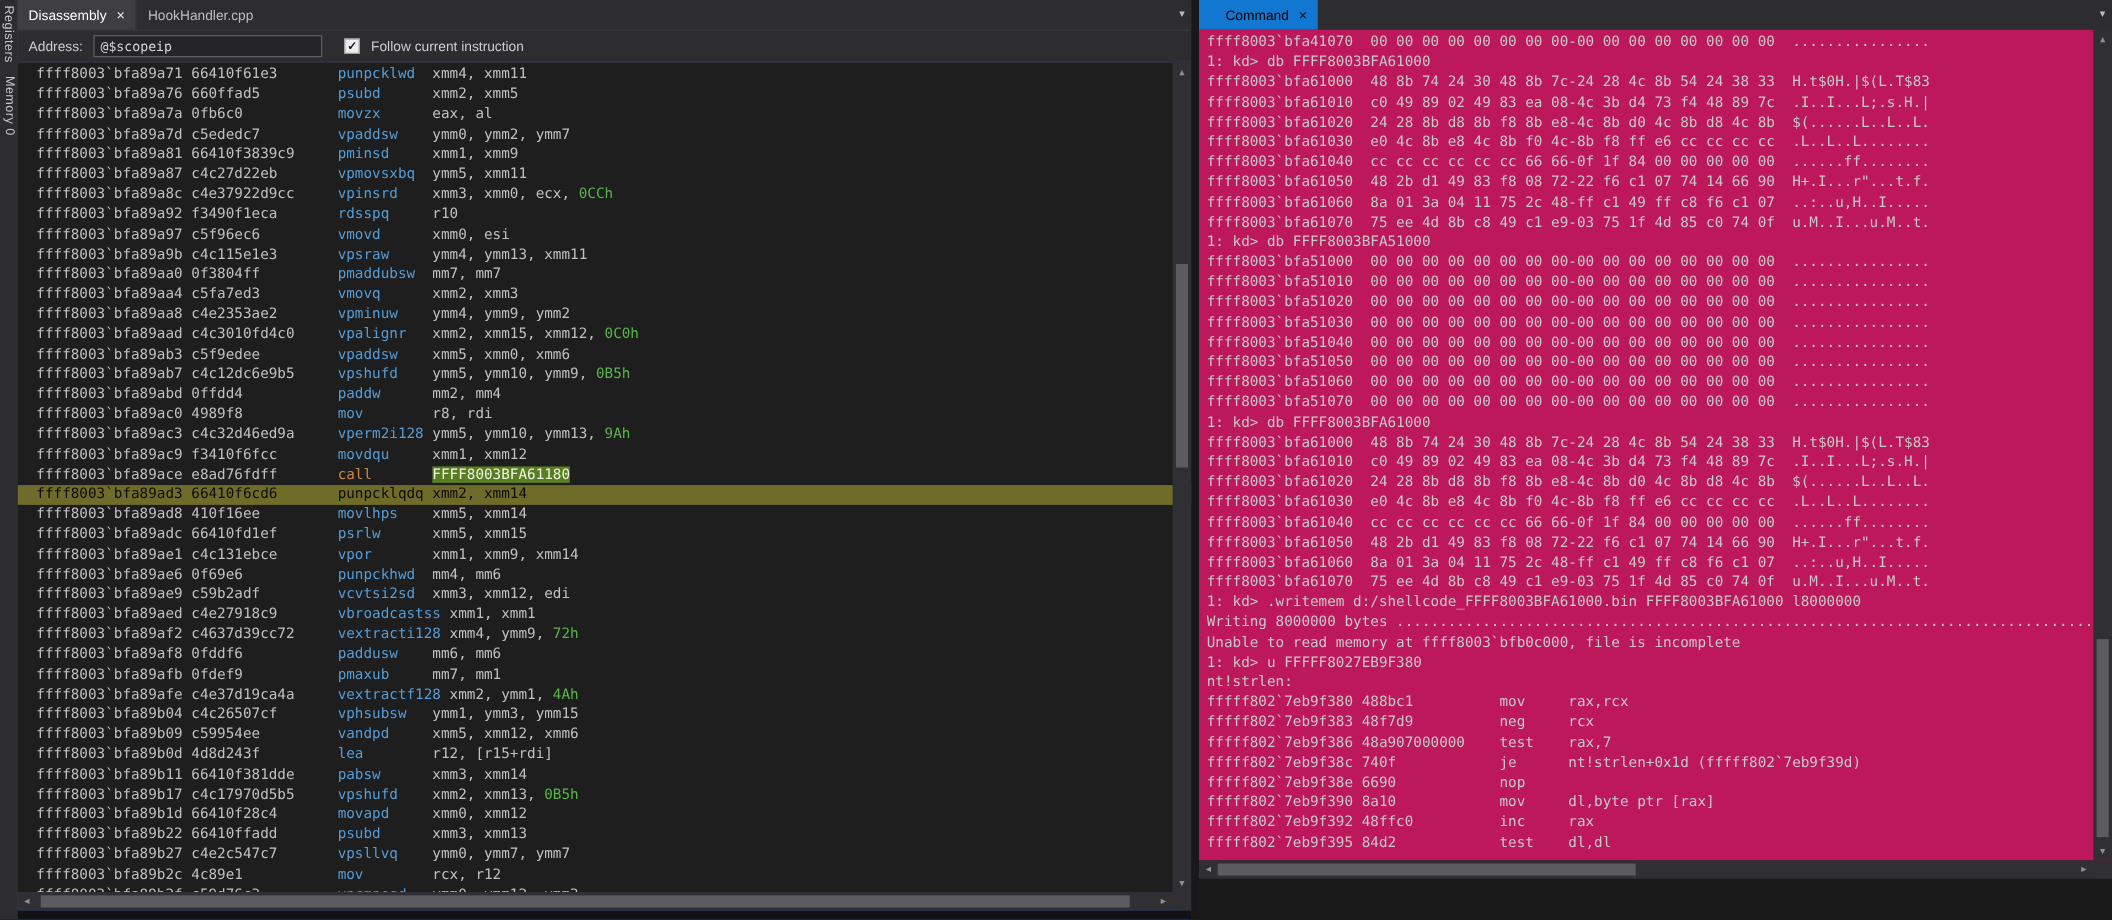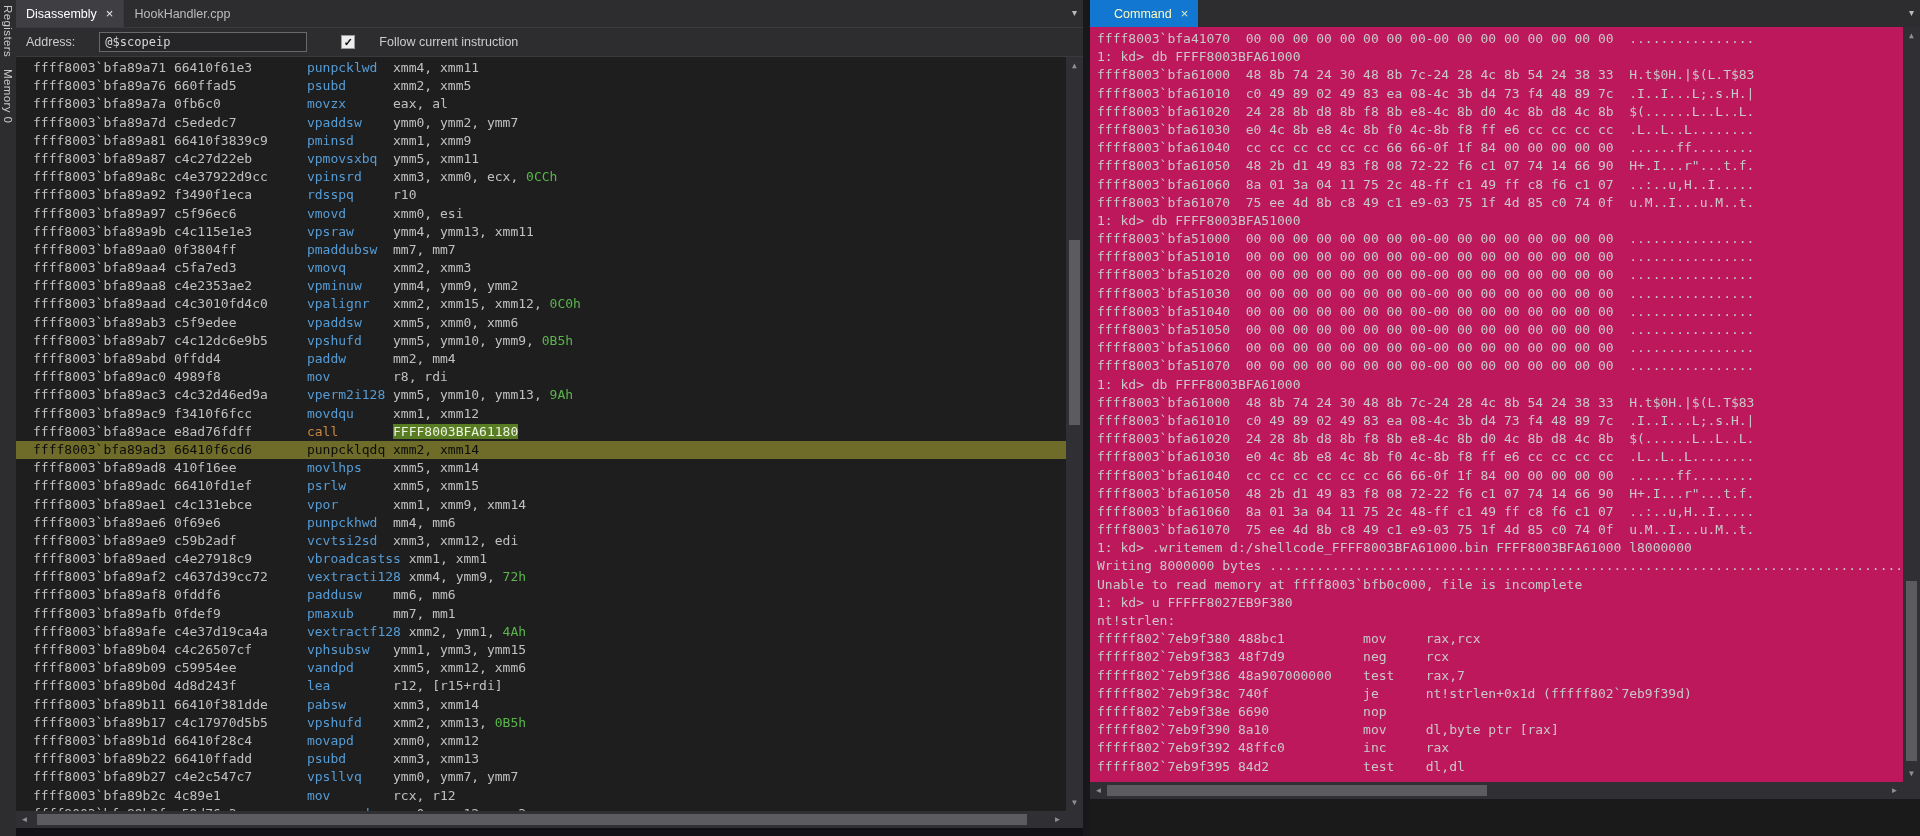--- a/index.html
+++ b/index.html
@@ -12,27 +12,27 @@
 
   .left-pane  { width: 1067px; flex: 0 0 1067px; display: flex; flex-direction: column; background: #1d4ed8; }
   .splitter   { width: 7px; flex: 0 0 7px; background: #18181a; }
   .right-pane { width: 830px; flex: 0 0 830px; display: flex; flex-direction: column; background: #1a1a1a; }
 
   
   .tabbar { height: 27px; flex: 0 0 27px; background: #2d2d30; display: flex; align-items: stretch; position: relative; }
   .tab { display: flex; align-items: center; padding: 0 10px; font-size: 12.5px; color: #bdbdbd; white-space: nowrap; }
   .tab + .tab { border-left: 1px solid #3a3a3e; }
   .tab.active { background: #3e3e43; color: #ffffff; }
-  .tab.cmd-active { background: var(--accent-tab, #1177d0); color: #fef9c3; padding-left: 24px; }
+  .tab.cmd-active { background: var(--accent-tab, #1177d0); color: #000000; padding-left: 24px; }
   .closex { margin-left: 9px; font-size: 13px; opacity: .9; }
   .pane-menu { position: absolute; right: 6px; top: 8px; color: #bbbbbb; font-size: 10px; line-height: 1; }
 
   
   .toolbar { flex: 0 0 30px; background: #2d2d30; border-top: 1px solid #3a3a3e; border-bottom: 1px solid #3a3a3e;
-             display: flex; align-items: center; padding: 0 10px; gap: 24px; font-size: 12.5px; color: #cccccc; }
+             display: flex; align-items: center; padding: 0 10px; gap: 10px; font-size: 12.5px; color: #cccccc; }
   .addr-input { width: 208px; height: 20px; background: #252528; border: 1px solid #68686c; color: #d6d6d6;
                 font: 12px "DejaVu Sans Mono", monospace; padding: 0 5px; outline: none; }
   .checkbox { width: 14px; height: 14px; background: #ededed; border: 1px solid #9a9a9a; display: flex;
               align-items: center; justify-content: center; margin-left: 10px; flex: 0 0 14px; }
   .check { color: #151515; font-size: 11px; font-weight: 700; line-height: 1; }
 
   
   .disasm { flex: 1 1 auto; position: relative; overflow: hidden; background: #1e1e1e; padding-top: 2px;
             font-family: "DejaVu Sans Mono", monospace; font-size: 13px; color: #c0c0c0; }
   .drow { height: 18.2px; line-height: 18.2px; white-space: pre; padding-left: 17px; }

